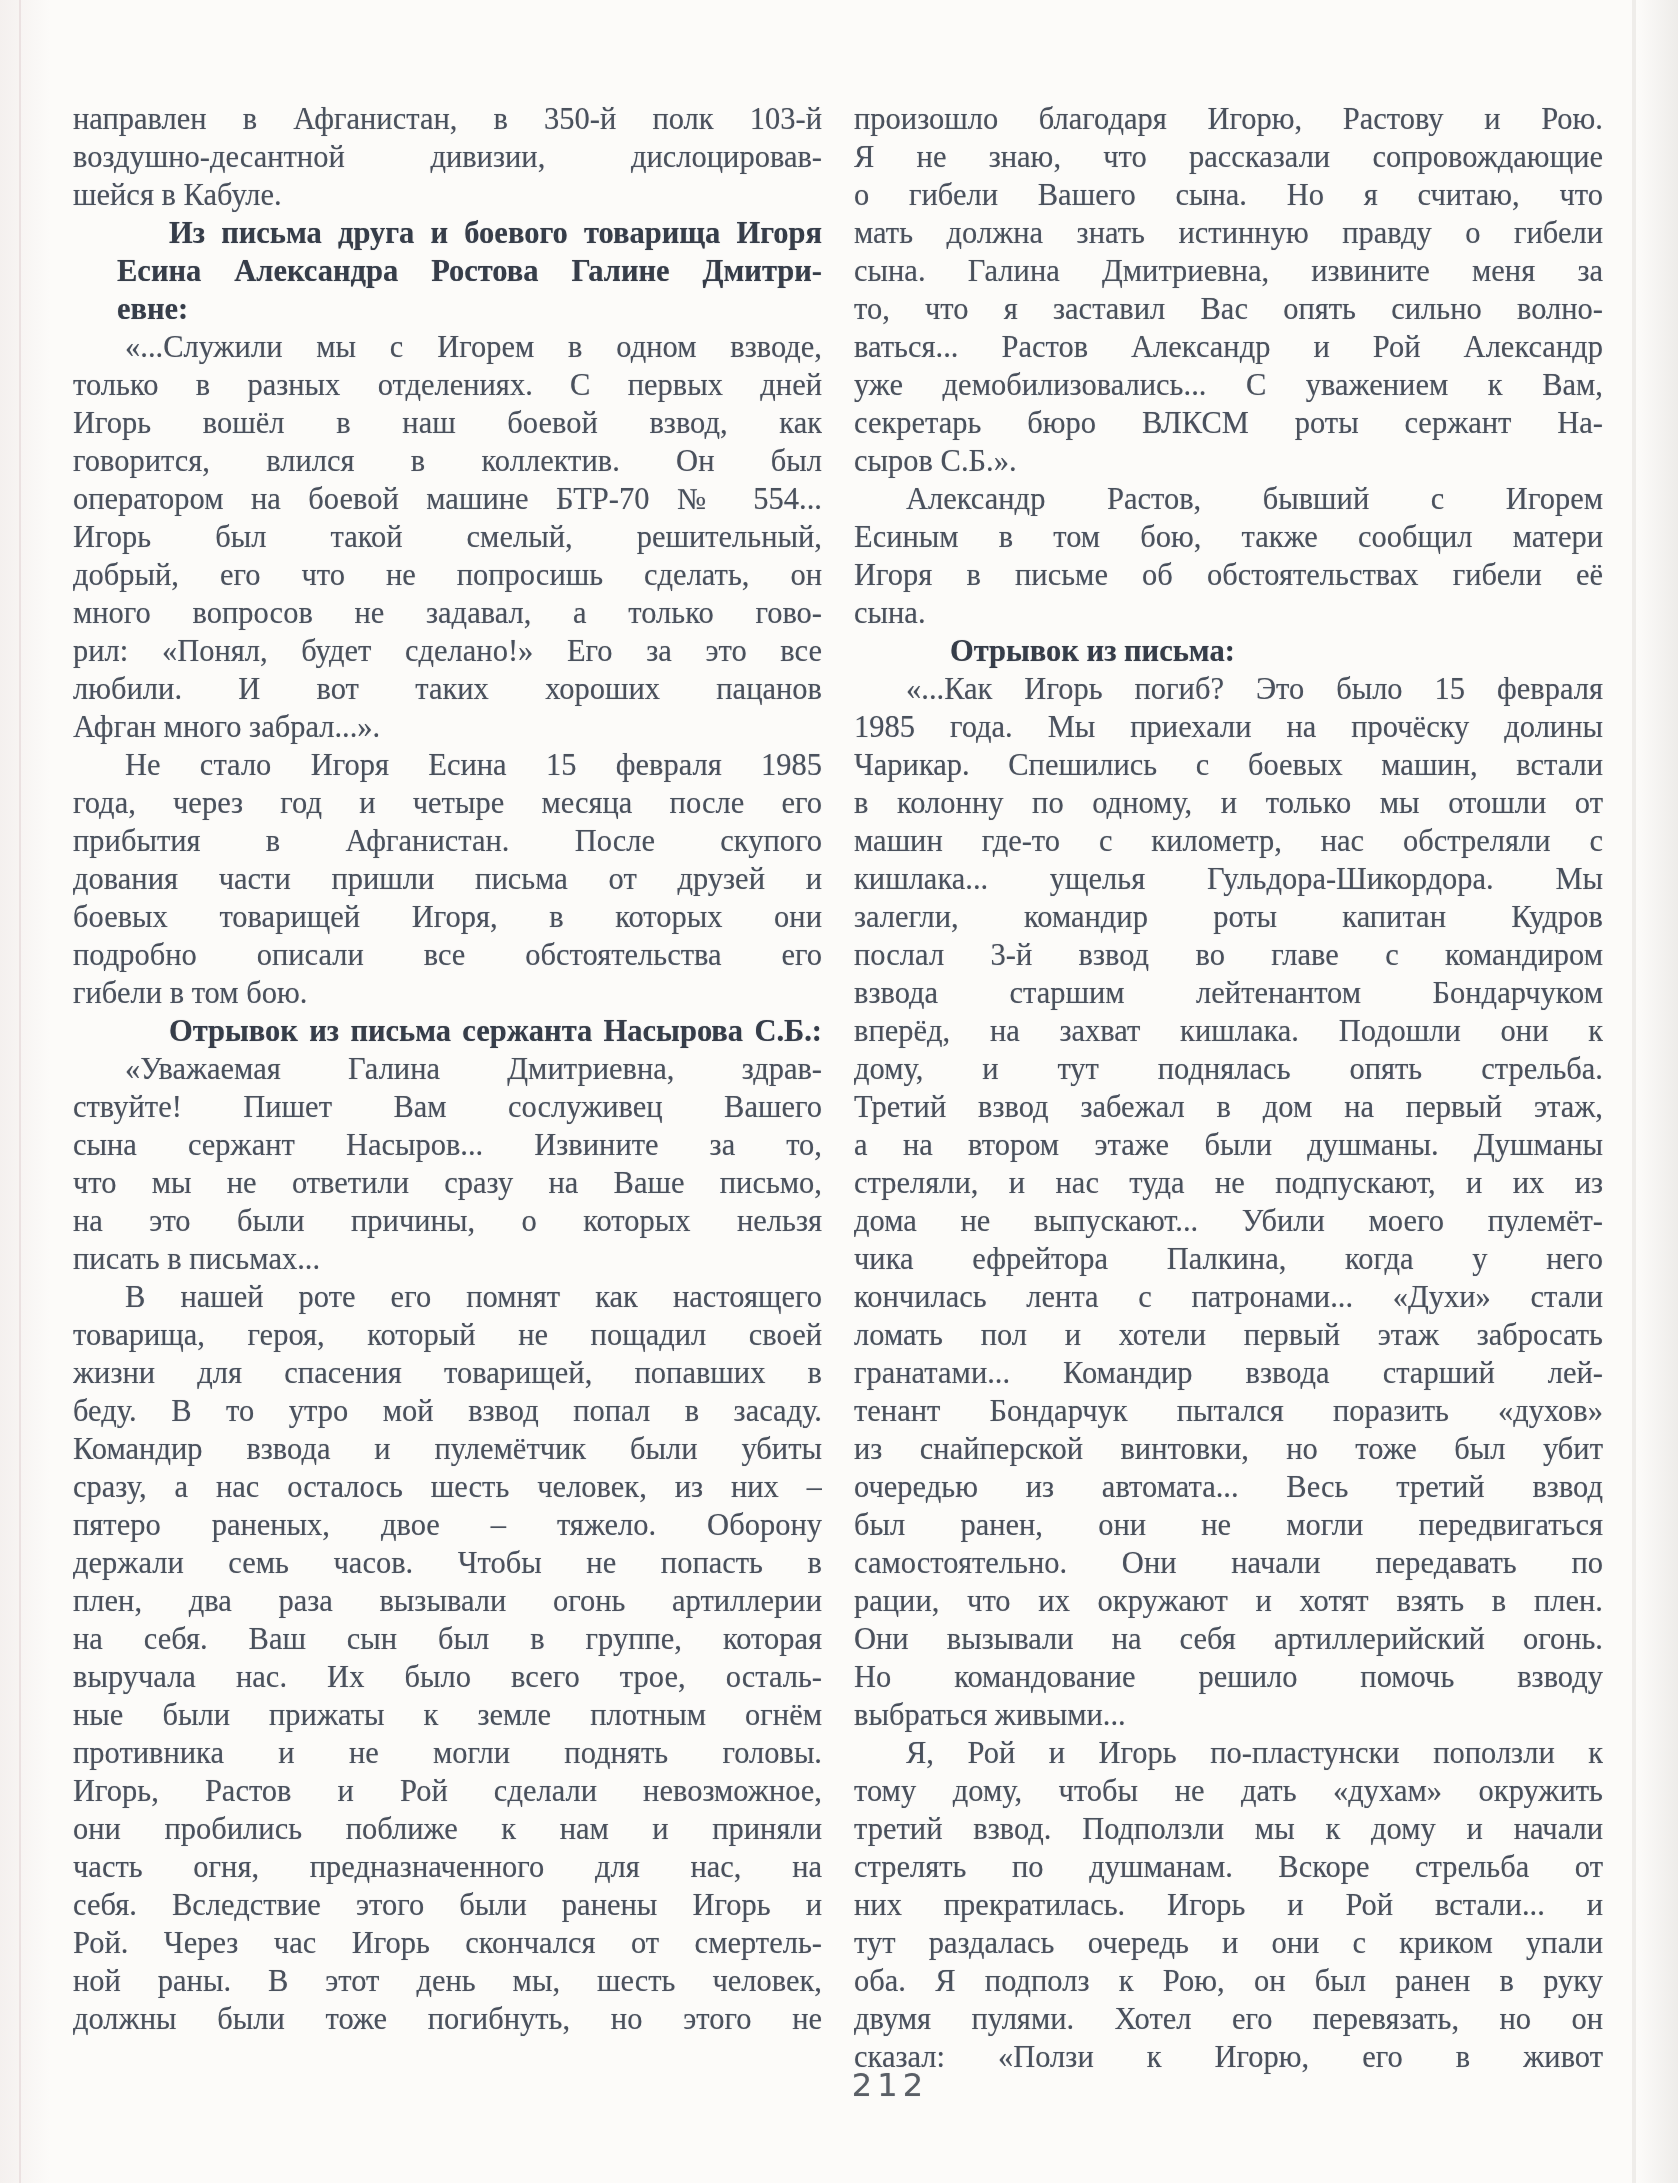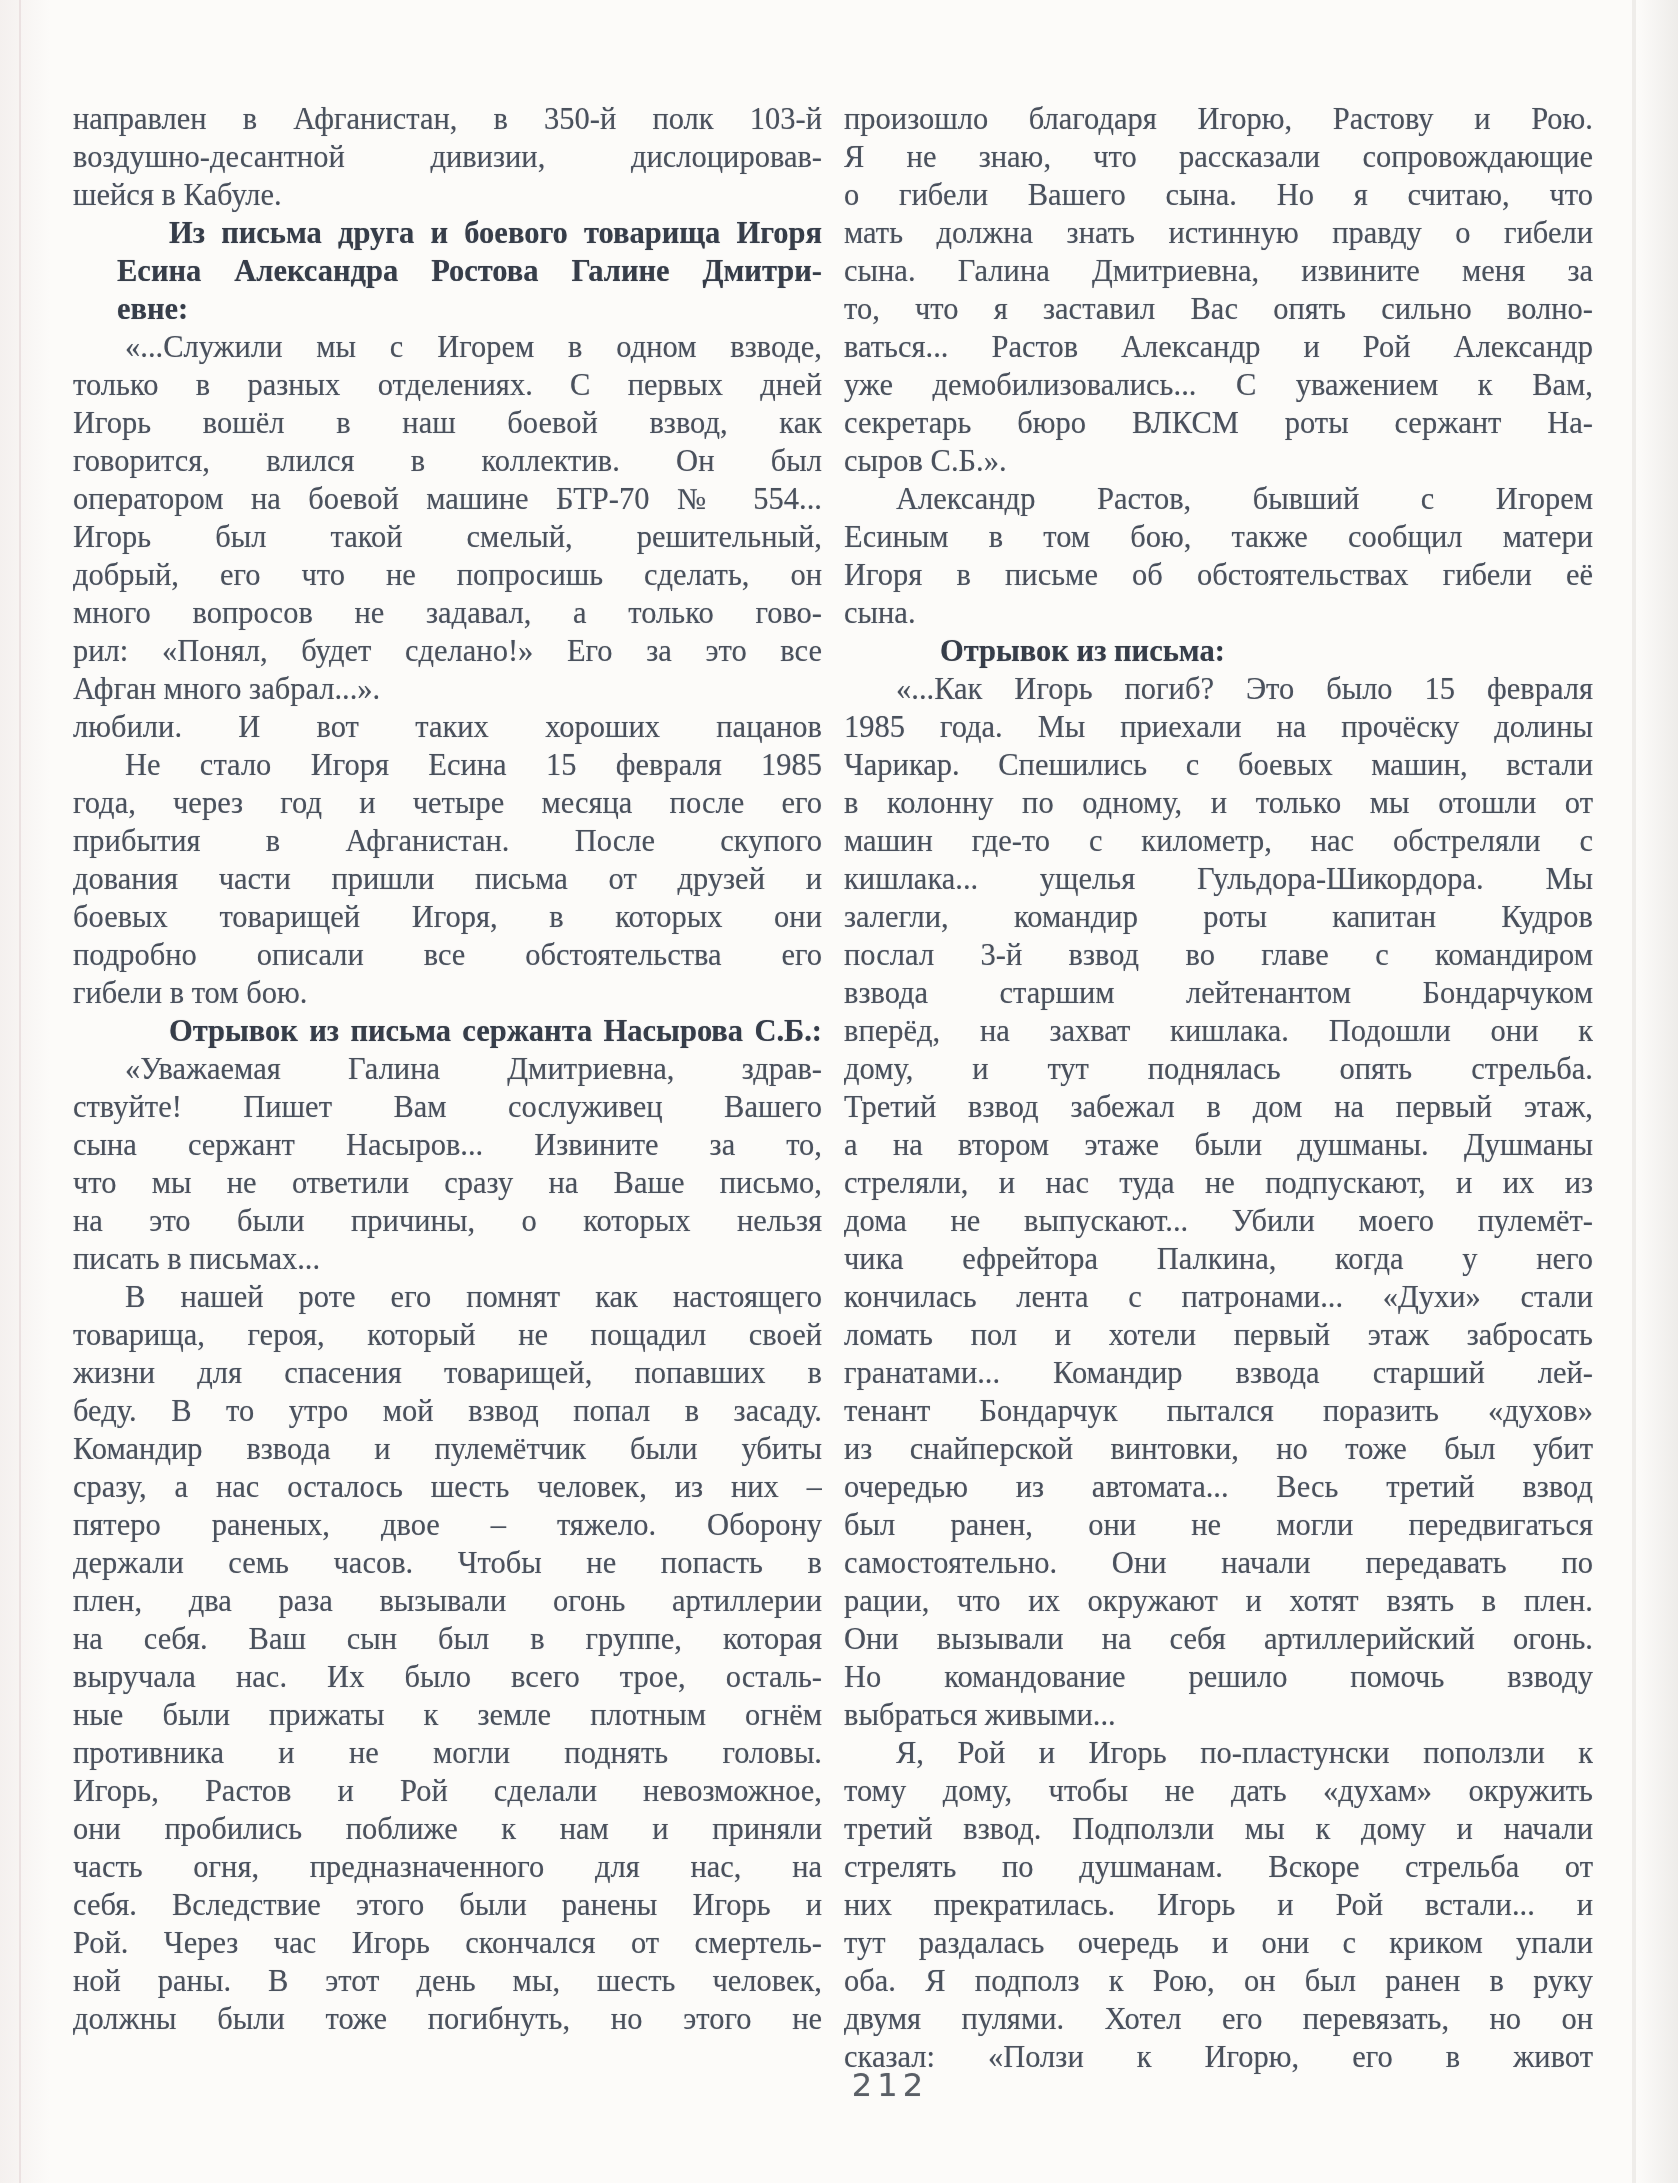--- a/index.html
+++ b/index.html
@@ -26,21 +26,21 @@
   .scan-line-left{
     position:absolute;left:19px;top:0;width:2.2px;height:100%;
     background:var(--edge);opacity:.8;
   }
   .scan-line-right{
     position:absolute;left:1632px;top:0;width:3.6px;height:100%;
     background:#e3e1df;opacity:.55;
   }
   .columns{
     position:absolute;left:73px;top:100px;
-    display:flex;gap:22px;
+    display:flex;gap:32px;
   }
   .col{width:749px;}
   .line{
     font-size:30.5px;
     line-height:38px;
     height:38px;
     overflow:hidden;
     color:var(--ink);
     text-align:justify;
     text-align-last:justify;
@@ -83,22 +83,22 @@
         <div class="line bold end">евне:</div>
         <div class="line indent">«...Служили мы с Игорем в одном взводе,</div>
         <div class="line">только в разных отделениях. С первых дней</div>
         <div class="line">Игорь вошёл в наш боевой взвод, как</div>
         <div class="line">говорится, влился в коллектив. Он был</div>
         <div class="line">оператором на боевой машине БТР-70 № 554...</div>
         <div class="line">Игорь был такой смелый, решительный,</div>
         <div class="line">добрый, его что не попросишь сделать, он</div>
         <div class="line">много вопросов не задавал, а только гово-</div>
         <div class="line">рил: «Понял, будет сделано!» Его за это все</div>
+        <div class="line">любили. И вот таких хороших пацанов</div>
         <div class="line end">Афган много забрал...».</div>
-        <div class="line">любили. И вот таких хороших пацанов</div>
         <div class="line indent">Не стало Игоря Есина 15 февраля 1985</div>
         <div class="line">года, через год и четыре месяца после его</div>
         <div class="line">прибытия в Афганистан. После скупого</div>
         <div class="line">дования части пришли письма от друзей и</div>
         <div class="line">боевых товарищей Игоря, в которых они</div>
         <div class="line">подробно описали все обстоятельства его</div>
         <div class="line end">гибели в том бою.</div>
         <div class="line bold indent">Отрывок из письма сержанта Насырова С.Б.:</div>
         <div class="line indent">«Уважаемая Галина Дмитриевна, здрав-</div>
         <div class="line">ствуйте! Пишет Вам сослуживец Вашего</div>

